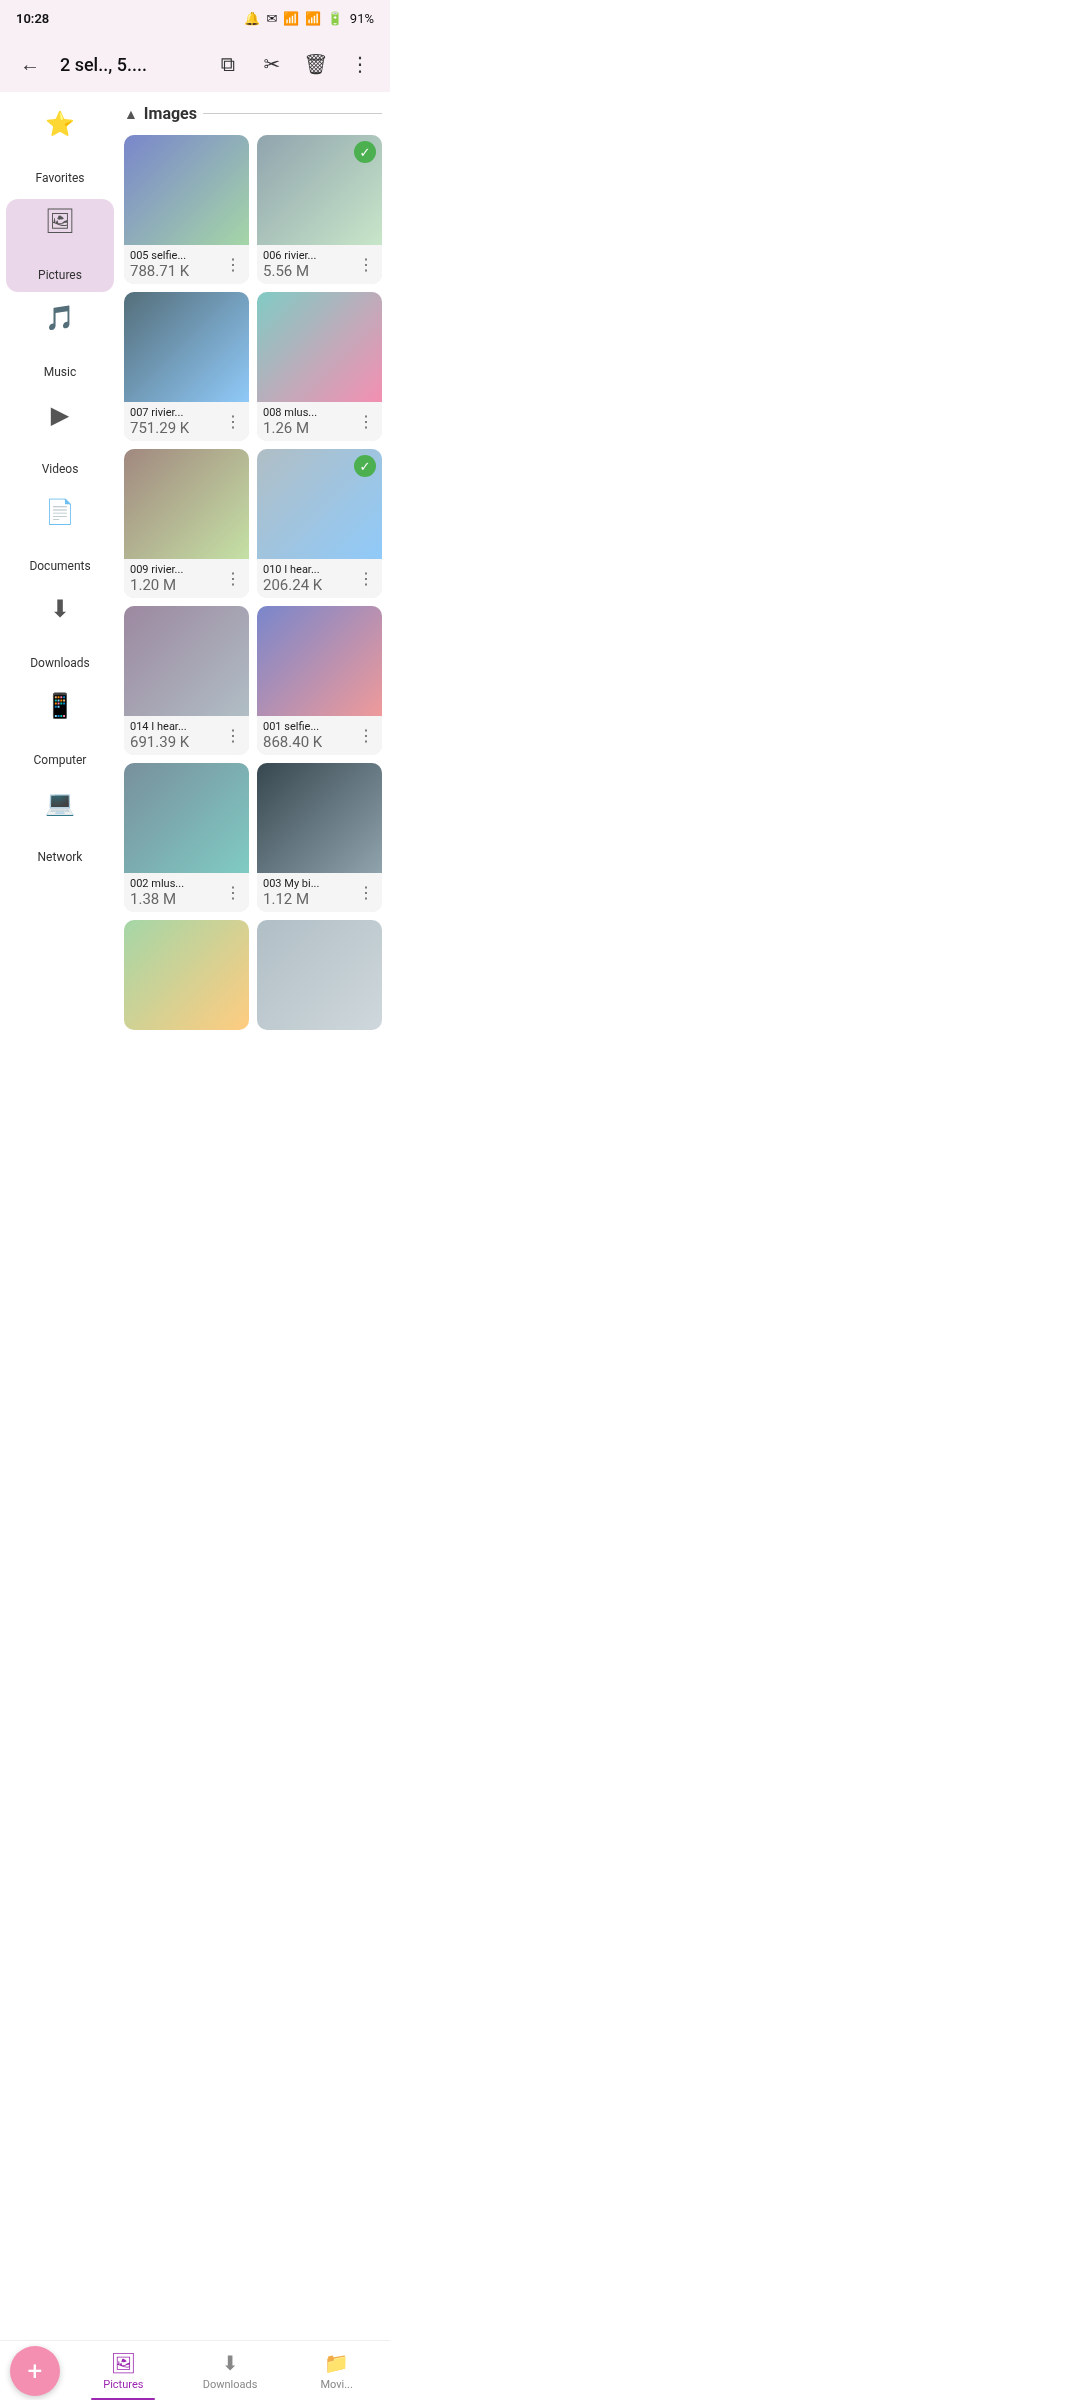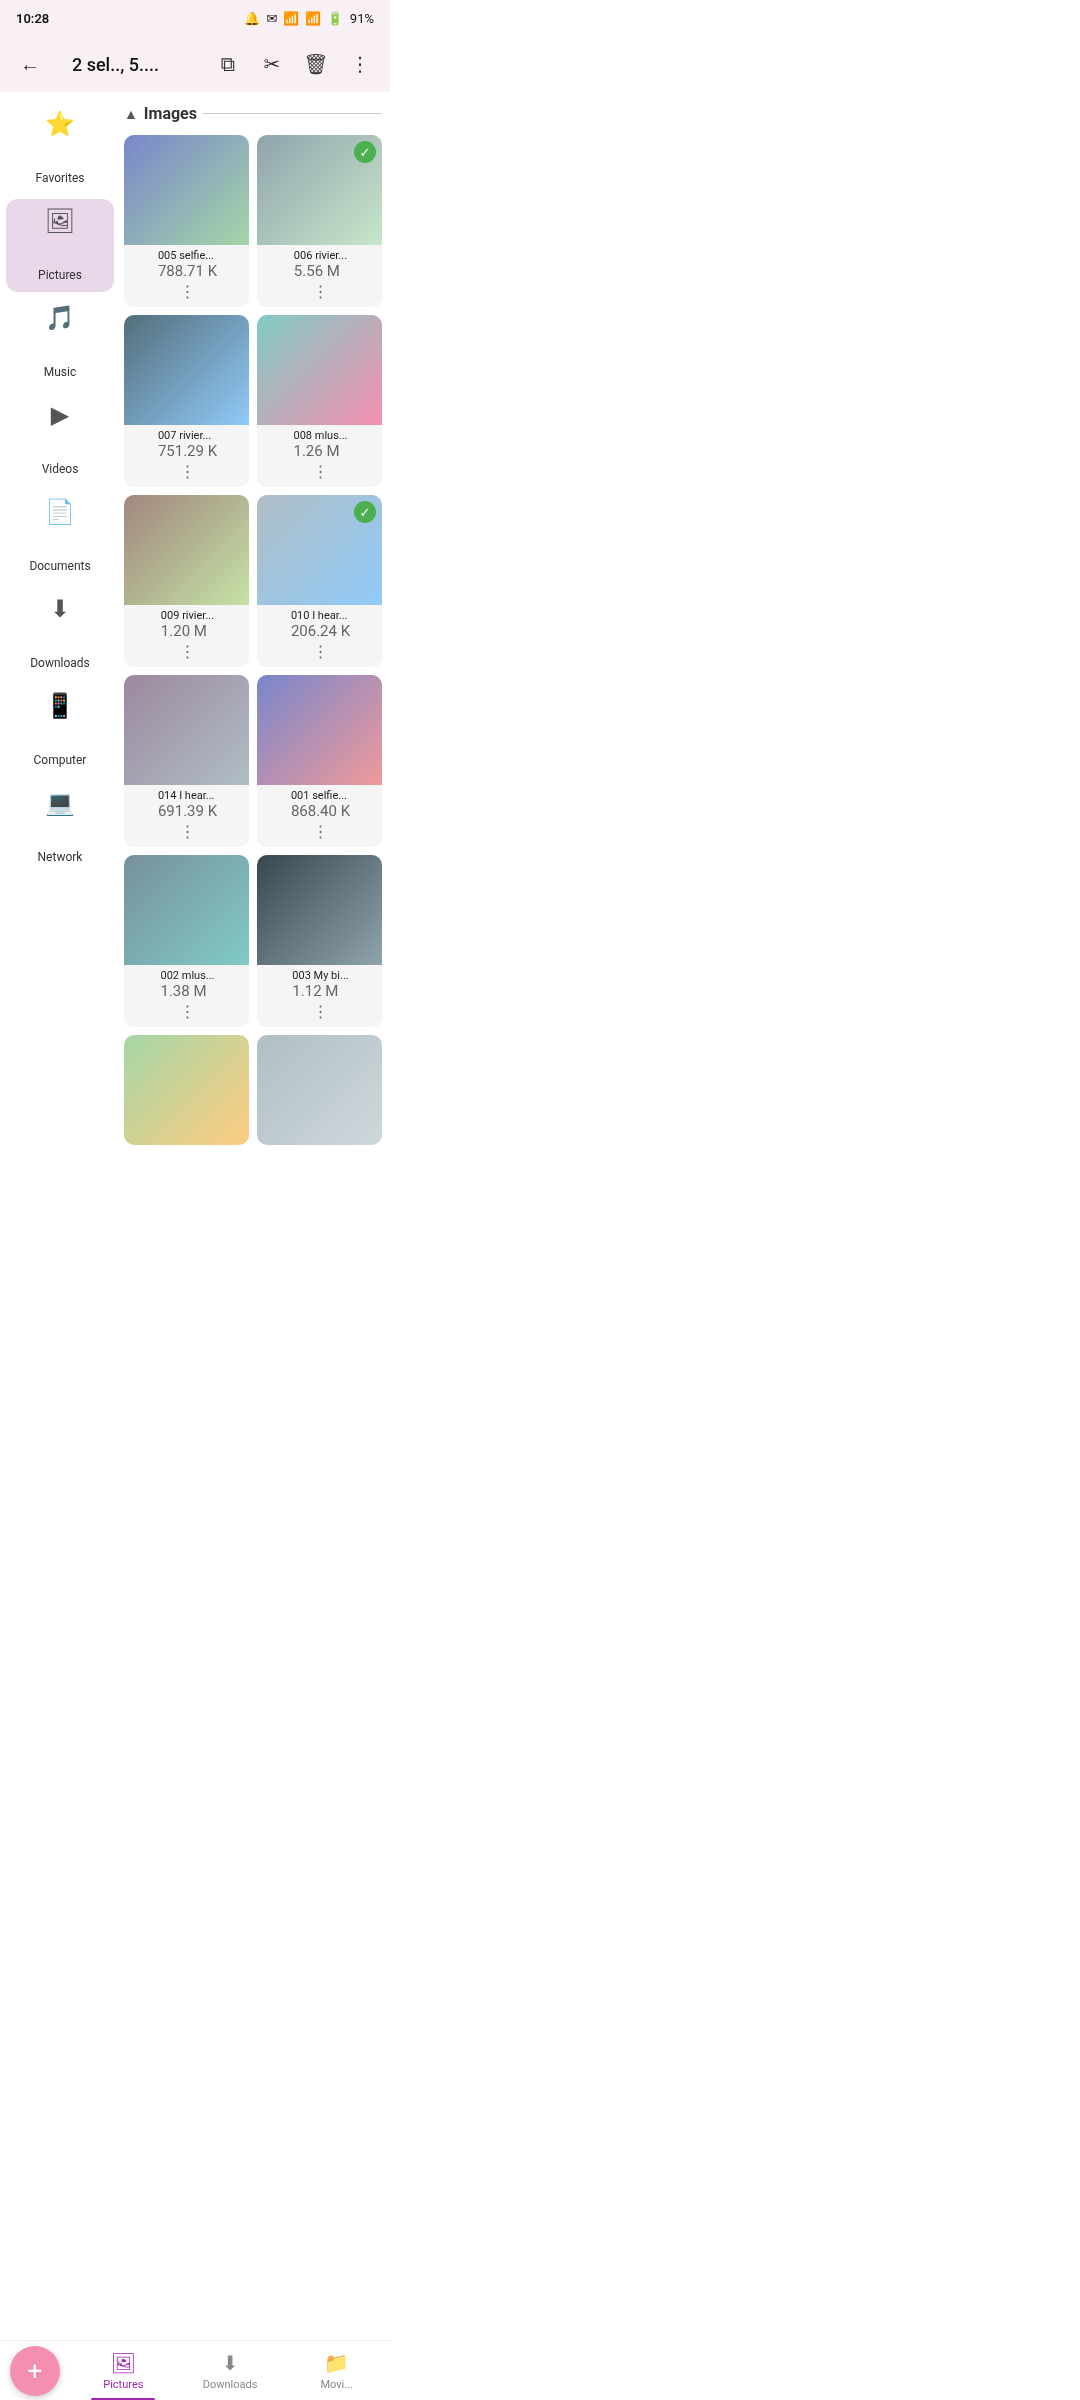--- a/index.html
+++ b/index.html
@@ -42,21 +42,21 @@
       background: #f9f0f5;
       padding: 8px 12px;
       height: 56px;
       gap: 8px;
     }
     .toolbar-title {
       flex: 1;
       font-size: 18px;
       font-weight: 500;
       color: #111;
-      margin-left: 16px;
+      margin-left: 4px;
     }
     .toolbar-icon {
       width: 36px;
       height: 36px;
       display: flex;
       align-items: center;
       justify-content: center;
       font-size: 20px;
       color: #333;
       cursor: pointer;
@@ -157,21 +157,20 @@
       align-items: center;
       justify-content: center;
       font-size: 30px;
     }
     .image-info {
       display: flex;
       align-items: center;
       justify-content: space-between;
       padding: 4px 4px 4px 6px;
       background: #f5f5f5;
-      flex-direction: column;
     }
     .image-name {
       font-size: 11px;
       color: #222;
       flex: 1;
       white-space: nowrap;
       overflow: hidden;
       text-overflow: ellipsis;
     }
     .image-size {

